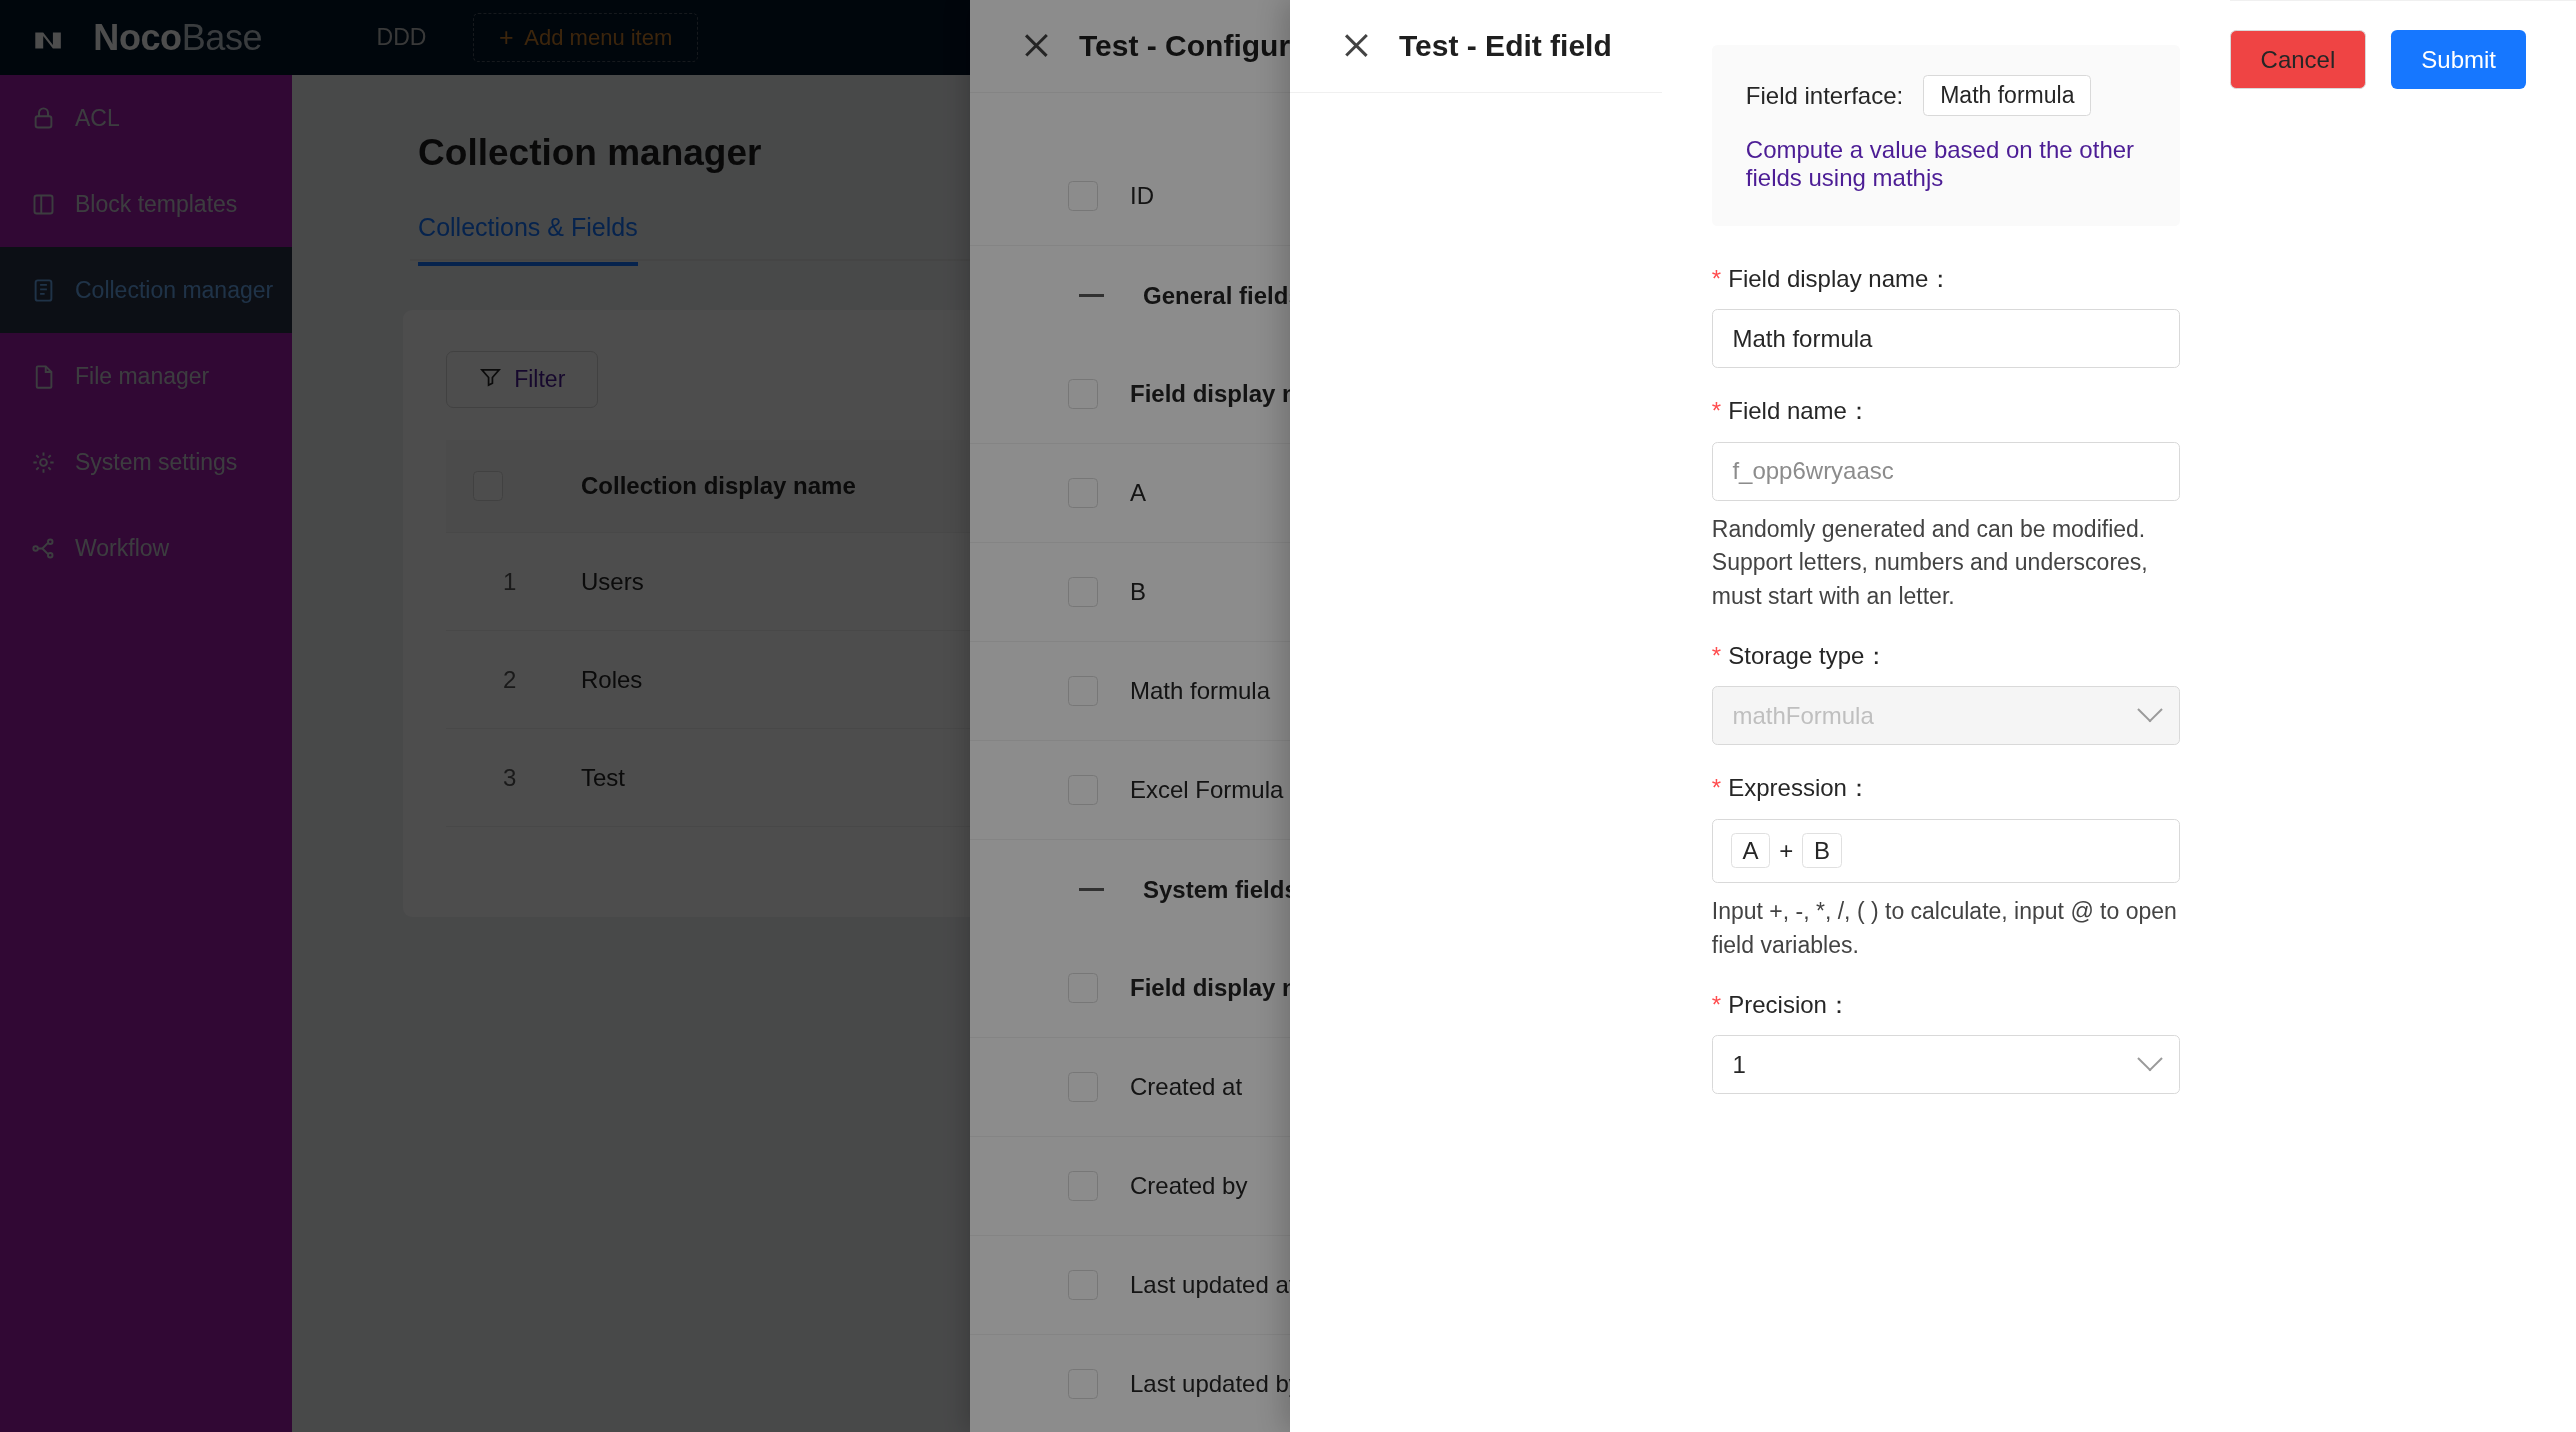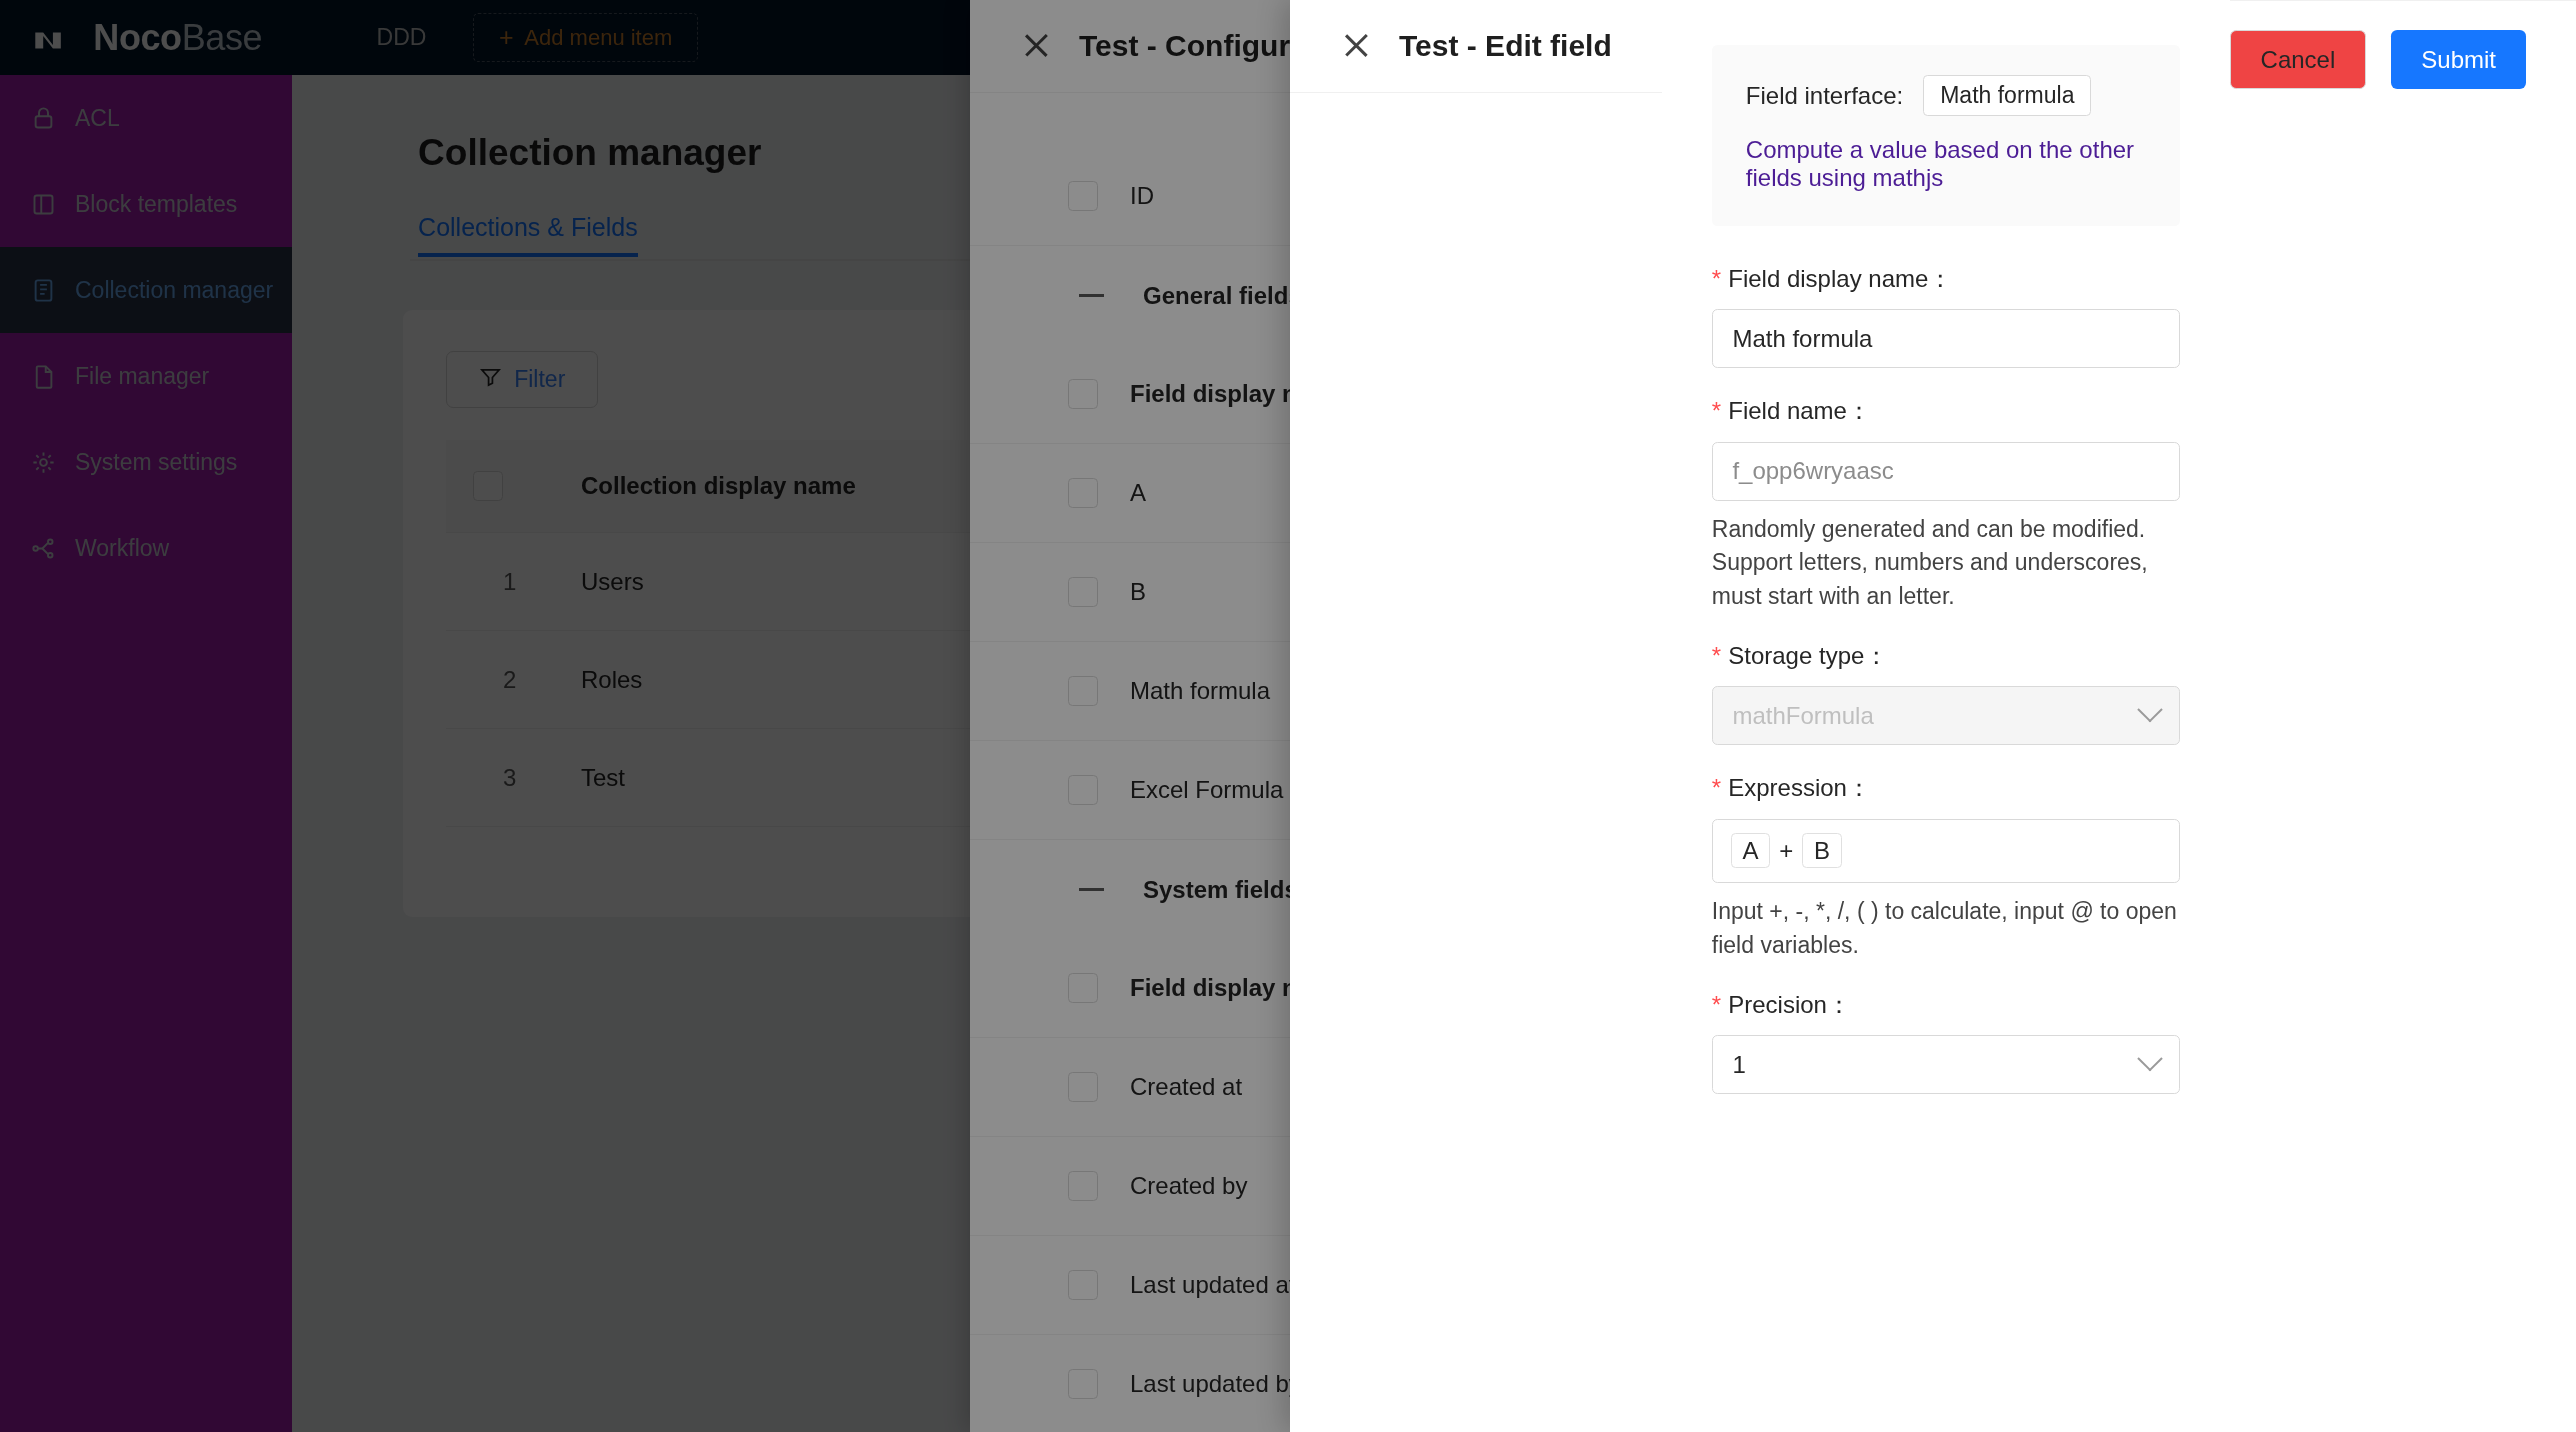--- a/index.html
+++ b/index.html
@@ -44,31 +44,31 @@
   }
   .side-item.active { background: #2b3647; color: #6aa9f0; }
   .side-icon { width: 27px; height: 27px; display:inline-block; }
 
   .content {
     position: absolute; top: 75px; left: 357px; right: 0; bottom: 0;
     background: #f0f2f5; padding: 39px 54px;
   }
   .page-title { font-size: 37px; font-weight: 600; color: #1f1f1f; margin: 18px 0 39px 7.1px; }
   .tabs-row { display: flex; gap: 36px; padding-left: 7.1px; }
-  .tab { font-size: 25px; color: #1677ff; padding-bottom: 11px; border-bottom: 4.5px solid #1677ff; }
+  .tab { font-size: 25px; color: #1677ff; padding-bottom: 20px; border-bottom: 4.5px solid #1677ff; }
   .tab-divider { position: absolute; left: 410px; right: 54px; top: 259px; height: 1.8px; background: #e8e8e8; }
 
   .card {
     position: absolute; left: 403px; top: 310px; right: 54px; height: 607px;
     background: #fff; border-radius: 9px;
   }
   .filter-btn {
     margin: 41px 0 0 43px; width: 152px; height: 57px; border: 1.8px solid #d9d9d9;
     border-radius: 7.1px; display: flex; align-items: center; justify-content: center;
-    gap: 12.5px; font-size: 23px; color: #3b82f6; background: #fff;
+    gap: 12.5px; font-size: 23px; color: #4c1d95; background: #fff;
   }
   .tbl { margin: 32px 43px 0 43px; }
   .tbl-head {
     display: flex; align-items: center; height: 93px;
     border-bottom: 1.8px solid #f0f0f0; background: #fafafa; padding: 0 27px;
     font-size: 24px; font-weight: 600; color: #262626;
   }
   .tbl-row {
     display: flex; align-items: center; height: 98px;
     border-bottom: 1.8px solid #f0f0f0; padding: 0 27px; font-size: 24px; color: #262626;

